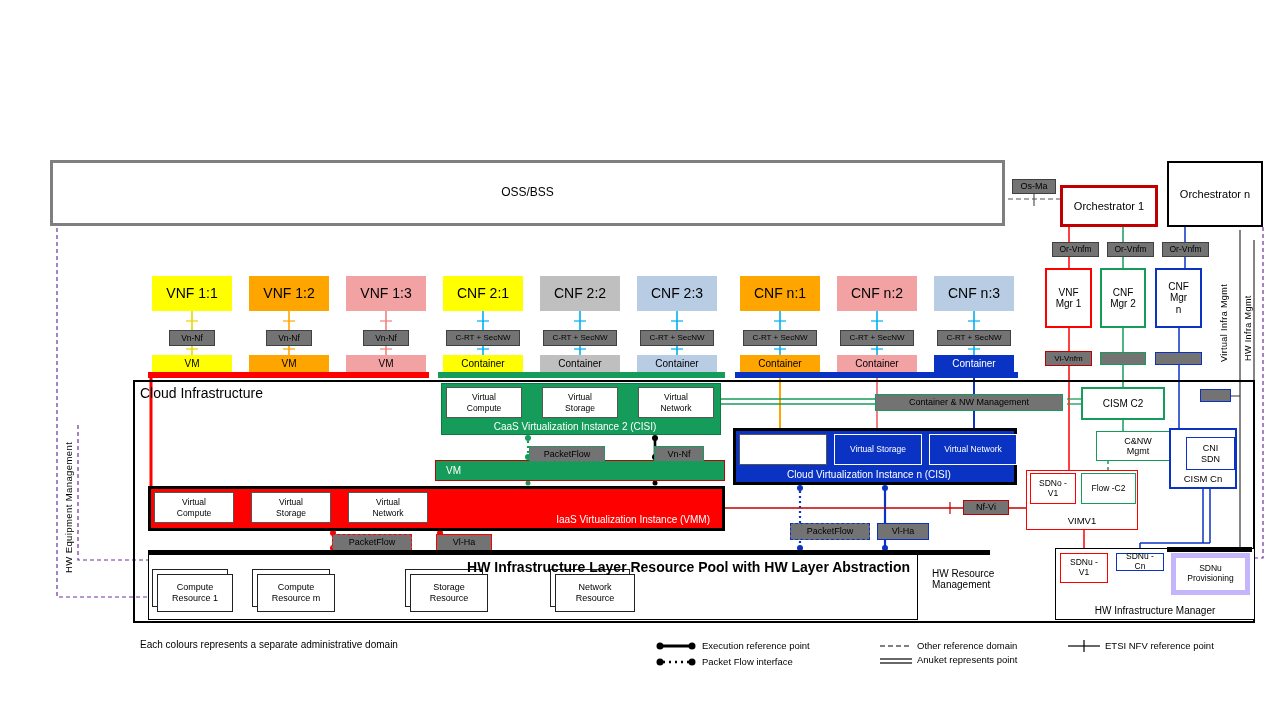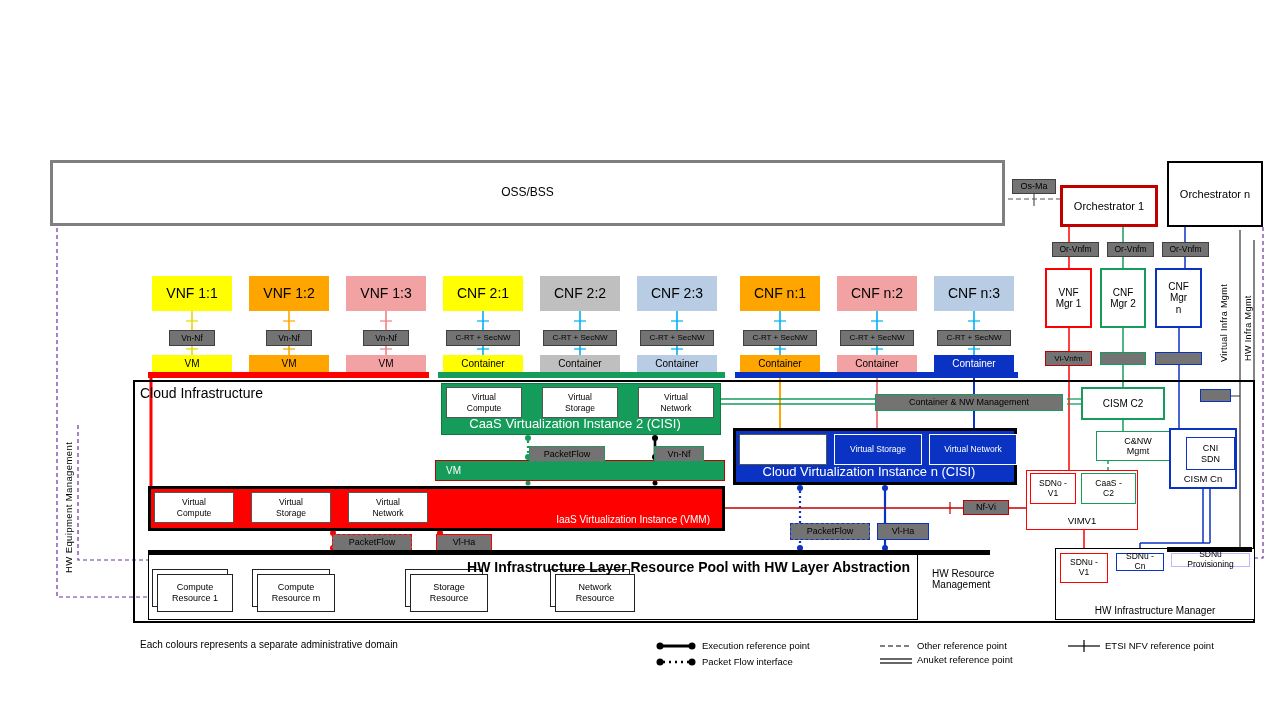--- a/index.html
+++ b/index.html
@@ -5,21 +5,21 @@
   body{margin:0}
   .stage{position:relative;width:1280px;height:720px;background:#fff;font-family:Liberation Sans, sans-serif;color:#000;overflow:hidden}
   .b{position:absolute;box-sizing:border-box;display:flex;align-items:center;justify-content:center;text-align:center;line-height:1.15;z-index:2;background:#fff}
   .lbl{position:absolute;box-sizing:border-box;display:flex;align-items:center;justify-content:center;text-align:center;z-index:3;background:#737373;border:1px solid #404040;font-size:8.5px;line-height:1;padding:1px}
   .txt{position:absolute;z-index:2;white-space:nowrap}
   .bar{position:absolute;height:6px;z-index:2}
   .vtext{position:absolute;writing-mode:vertical-rl;transform:rotate(180deg);display:flex;align-items:center;justify-content:center;font-size:9.5px;z-index:2;letter-spacing:.4px}
   svg.wires{position:absolute;left:0;top:0;z-index:1;pointer-events:none}
   .vbox{position:absolute;box-sizing:border-box;background:#fff;border:1px solid #555;display:flex;align-items:center;justify-content:center;text-align:center;font-size:8.5px;line-height:1.2;padding:0 12px}
   .vbox.bluev{background:#0A33C4;color:#fff;border:1px solid #fff}
-  .inlabel{position:absolute;left:0;right:12px;bottom:2px;color:#fff;font-size:13px;text-align:center}
+  .inlabel{position:absolute;left:0;right:12px;bottom:2px;color:#fff;font-size:10px;text-align:center}
   .yellow{background:#FFFF00}.orange{background:#FFA500}.pink{background:#F2A2A2}.gray{background:#BFBFBF}.ltblue{background:#B8CCE4}
   .bluefill{background:#0A33C4;color:#fff}.greenfill{background:#169C5A}.redfill{background:#FF0000}
   .bd-gray{border:3px solid #7F7F7F}.bd-darkred{border:3px solid #C00000}.bd-black{border:2px solid #000}
   .bd-red{border:2px solid #FF0000}.bd-green{border:2px solid #169C5A}.bd-blue{border:2px solid #0A33C4}
   .bd-red1{border:1.5px solid #FF0000}.bd-green1{border:1.5px solid #169C5A}.bd-blue1{border:1.5px solid #0A33C4}
   .bd-dash-green{border:1px dashed #169C5A}.bd-dash-blue{border:1px dashed #0A33C4}.bd-dash-red{border:1px dashed #FF0000}
   .f8{font-size:8px}.f85{font-size:8.5px}.f9{font-size:9px}.f95{font-size:9.5px}.f10{font-size:10px}.f105{font-size:14px}.f11{font-size:11px}.f12{font-size:12px}
   .resw{position:absolute;z-index:2}
   .resb{position:absolute;left:-5px;top:-5px;width:100%;height:100%;box-sizing:border-box;border:1.5px solid #222;background:#fff}
   .resf{position:absolute;left:0;top:0;width:100%;height:100%;box-sizing:border-box;border:1.5px solid #222;background:#fff;display:flex;align-items:center;justify-content:center;text-align:center;font-size:9px;line-height:1.2;padding:2px}
@@ -221,21 +221,21 @@
     <div class="vbox" style="left:3px;top:3px;width:80px;height:31px">Virtual Compute</div>
     <div class="vbox" style="left:100px;top:3px;width:80px;height:31px">Virtual Storage</div>
     <div class="vbox" style="left:197px;top:3px;width:80px;height:31px">Virtual Network</div>
     <div class="txt f10" style="right:12px;bottom:3px;color:#fff;position:absolute">IaaS Virtualization Instance (VMM)</div>
   </div>
 
   <div class="b bd-red1" style="left:1026px;top:470px;width:112px;height:60px">
     <div class="txt f95" style="left:0;right:0;bottom:2px;text-align:center;position:absolute">VIMV1</div>
   </div>
   <div class="b bd-red1 f85" style="left:1030px;top:473px;width:46px;height:31px;padding:0 4px">SDNo -V1</div>
-  <div class="b bd-green1 f85" style="left:1081px;top:473px;width:55px;height:31px;padding:0 8px">CaaS -C2</div>
+  <div class="b bd-green1 f85" style="left:1081px;top:473px;width:55px;height:31px;padding:0 8px">Flow -C2</div>
   <div class="lbl f9" style="left:963px;top:500px;width:46px;height:15px;border-color:#C00000">Nf-Vi</div>
 
   <div class="lbl f9 bd-dash-blue" style="left:790px;top:523px;width:80px;height:17px">PacketFlow</div>
   <div class="lbl f9" style="left:877px;top:523px;width:52px;height:17px;border-color:#0A33C4">Vl-Ha</div>
   <div class="lbl f9 bd-dash-red" style="left:332px;top:534px;width:80px;height:17px">PacketFlow</div>
   <div class="lbl f9" style="left:436px;top:534px;width:56px;height:17px;border-color:#FF0000">Vl-Ha</div>
 
   <div class="b" style="left:148px;top:550px;width:770px;height:70px;border:1px solid #000"></div>
   <div class="bar" style="left:148px;top:550px;width:842px;height:5px;background:#000;z-index:3"></div>
   <div class="txt f105" style="left:380px;top:559px;width:530px;text-align:right;font-weight:600;z-index:3">HW Infrastructure Layer Resource Pool with HW Layer Abstraction</div>
@@ -257,23 +257,23 @@
     <div class="resf">Network Resource</div>
   </div>
 
   <div class="txt f10" style="left:932px;top:568px;width:88px;white-space:normal">HW Resource Management</div>
 
   <div class="b" style="left:1055px;top:548px;width:200px;height:72px;border:1px solid #000">
     <div class="txt f10" style="left:0;right:0;bottom:3px;text-align:center;position:absolute">HW Infrastructure Manager</div>
   </div>
   <div class="b bd-red1 f85" style="left:1060px;top:553px;width:48px;height:30px;padding:0 6px">SDNu -V1</div>
   <div class="b bd-blue1 f85" style="left:1116px;top:553px;width:48px;height:18px;padding:0 6px">SDNu -Cn</div>
-  <div class="b f85" style="left:1171px;top:553px;width:79px;height:14px;border:1px solid #c4b5fd;padding:0 6px">SDNu Provisioning</div>
+  <div class="b f85" style="left:1171px;top:553px;width:79px;height:42px;border:5px solid #c4b5fd;padding:0 6px">SDNu Provisioning</div>
   <div class="bar" style="left:1167px;top:547px;width:85px;height:5px;background:#000;z-index:3"></div>
 
   <div class="txt f10" style="left:140px;top:639px">Each colours represents a separate administrative domain</div>
   <div class="txt f95" style="left:702px;top:640px">Execution reference point</div>
   <div class="txt f95" style="left:702px;top:656px">Packet Flow interface</div>
-  <div class="txt f95" style="left:917px;top:640px">Other reference point</div>
-  <div class="txt f95" style="left:917px;top:654px">Anuket reference point</div>
+  <div class="txt f95" style="left:917px;top:640px">Other reference domain</div>
+  <div class="txt f95" style="left:917px;top:654px">Anuket represents point</div>
   <div class="txt f95" style="left:1105px;top:640px">ETSI NFV reference point</div>
 
 </div>
 
 </body></html>

